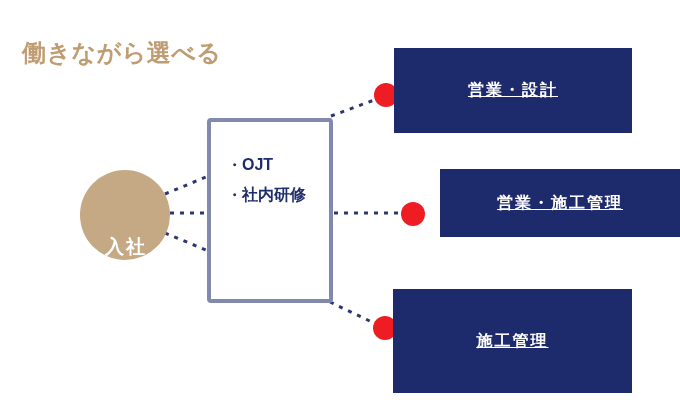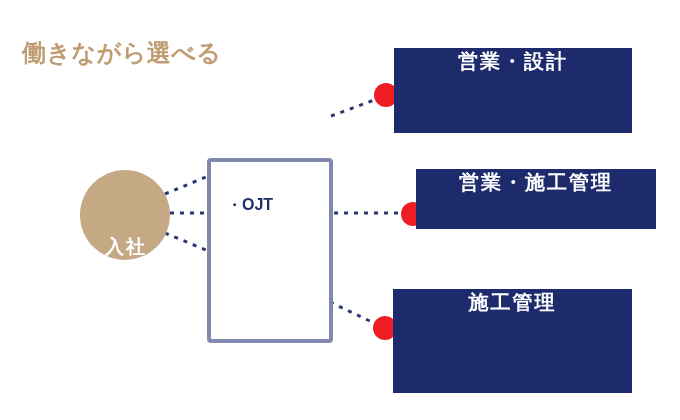--- a/index.html
+++ b/index.html
@@ -67,46 +67,46 @@
   .training-box {
     position: absolute;
     left: 207px;
     top: 118px;
     width: 126px;
     height: 185px;
     background: var(--training-box-bg);
     border: 4px solid var(--training-box-border);
     border-radius: 4px;
     padding: 28px 0 7px 16px;
-    margin-top: 40px;
   }
   .t-item {
     font-size: 16px;
     font-weight: bold;
     line-height: 30px;
     color: var(--training-text);
     white-space: nowrap;
   }
   .t-item .bullet {
     font-size: 15px;
   }
   .career-box {
     position: absolute;
     background: var(--career-box-bg);
     display: flex;
-    align-items: flex-start;
+    align-items: center;
     justify-content: center;
     color: var(--career-box-text);
-    font-size: 20px;
+    font-size: 16px;
     font-weight: bold;
     letter-spacing: 2px;
     white-space: nowrap;
+    text-decoration: underline;
   }
   .career-box.box1 { left: 394px; top: 48px;  width: 238px; height: 85px; }
-  .career-box.box2 { left: 416px; top: 169px; width: 240px; height: 60px; }
+  .career-box.box2 { left: 440px; top: 169px; width: 240px; height: 68px; }
   .career-box.box3 { left: 393px; top: 289px; width: 239px; height: 104px; }
   .dot {
     position: absolute;
     width: 24px;
     height: 24px;
     border-radius: 50%;
     background: var(--connector-dot);
   }
   .dot.dot1 { left: 374px; top: 83px; }
   .dot.dot2 { left: 401px; top: 202px; }
@@ -131,20 +131,23 @@
   </svg>
 
   <div class="start-circle">
     <span>入社</span>
   </div>
 
   <div class="training-box">
     <div class="t-item">
       <span class="bullet">・</span><span>OJT</span>
     </div>
+    <div class="t-item">
+      <span class="bullet">・</span><span>社内研修</span>
+    </div>
   </div>
 
   <div class="dot dot1"></div>
   <div class="dot dot2"></div>
   <div class="dot dot3"></div>
 
   <div class="career-box box1">
     <span>営業・設計</span>
   </div>
   <div class="career-box box2">

